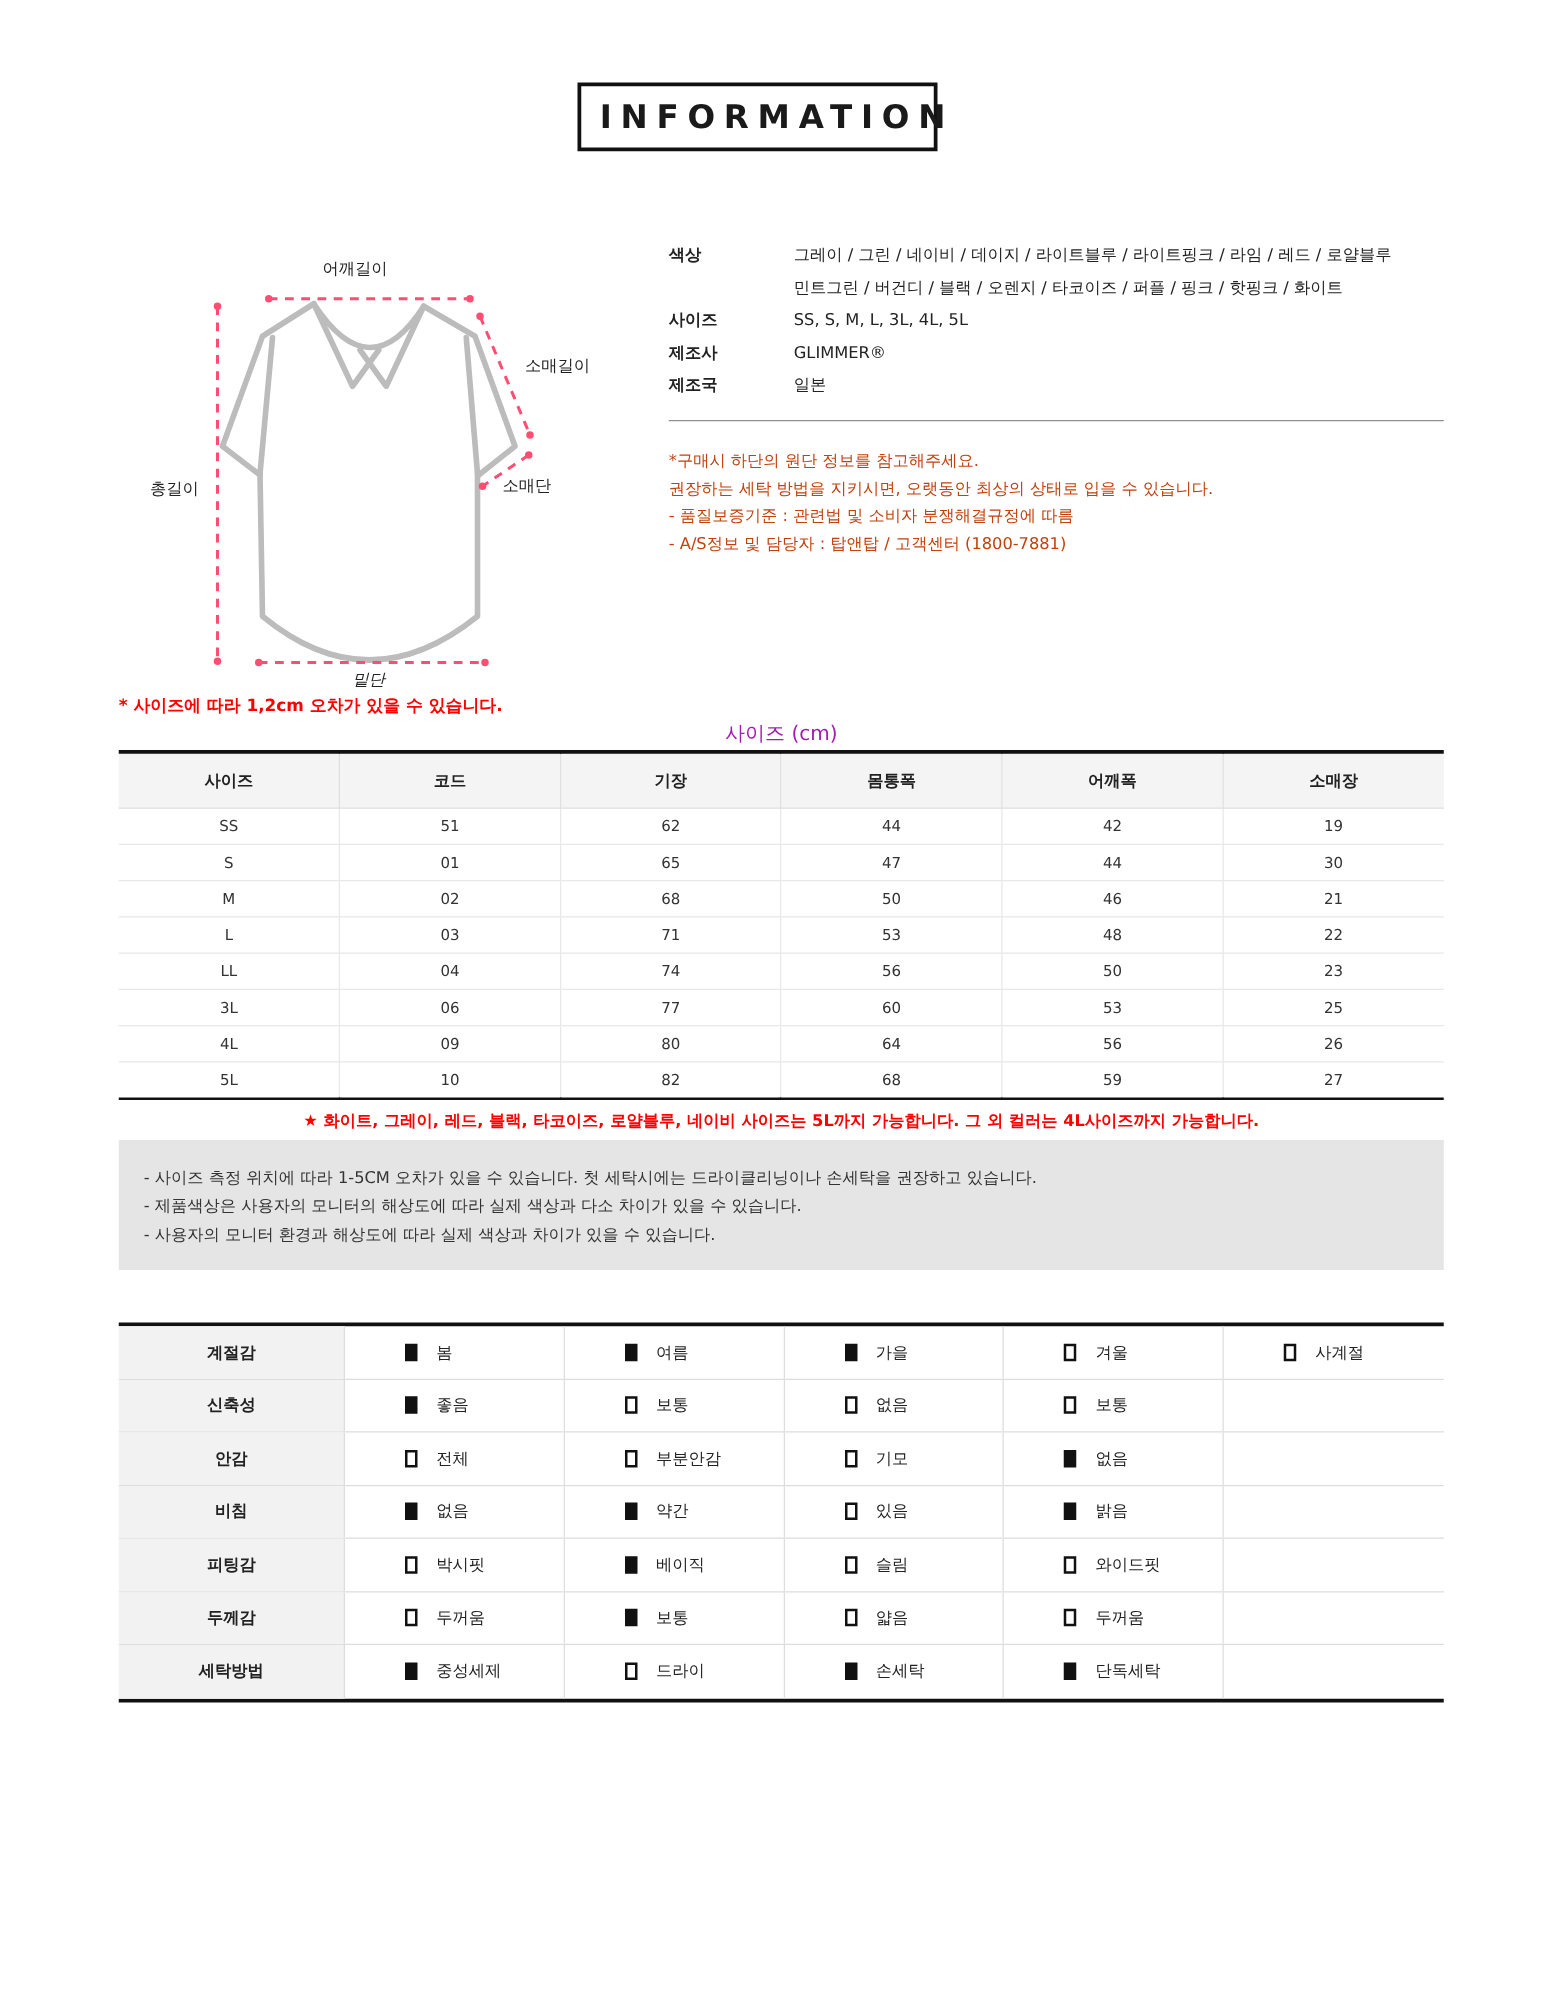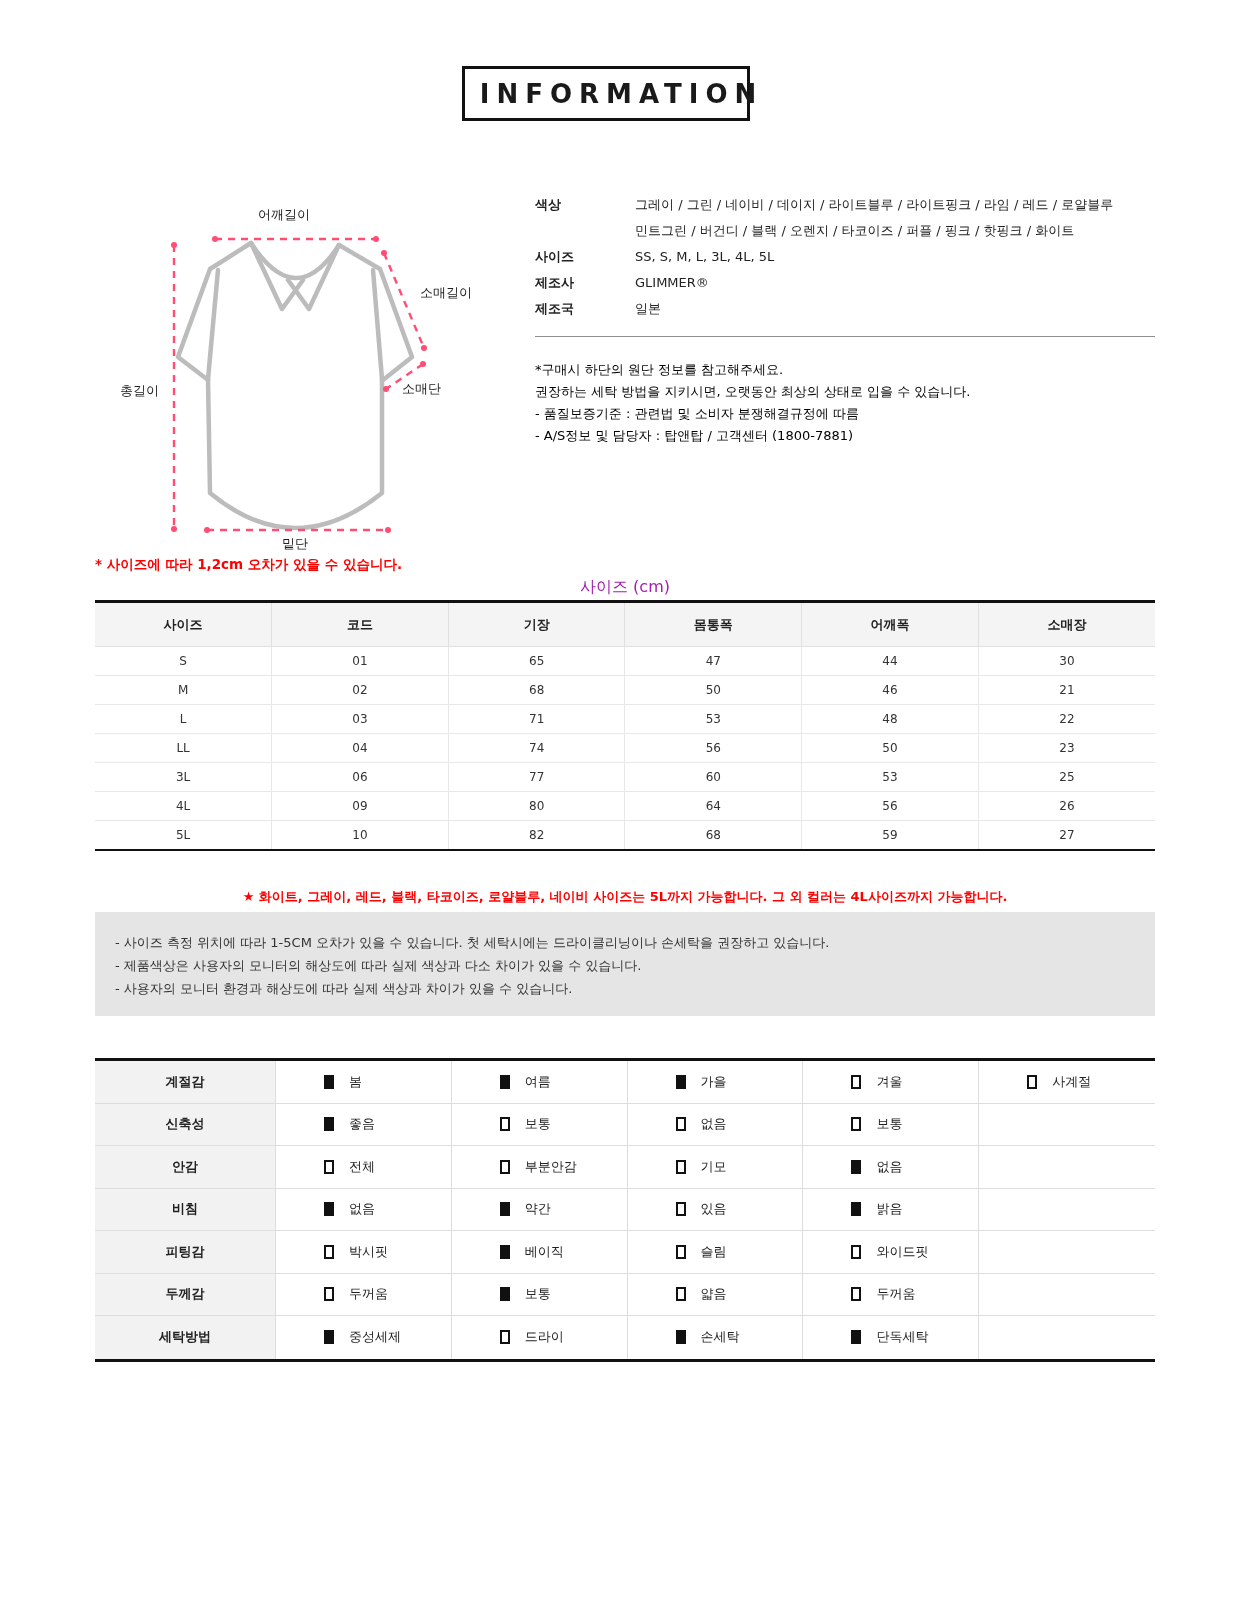--- a/index.html
+++ b/index.html
@@ -13,29 +13,29 @@
   .title-box span { font-size:26px; font-weight:bold; letter-spacing:7px; color:#1a1a1a; padding-left:7px; }
 
   
   .diagram { position:absolute; left:90px; top:180px; width:430px; height:385px; }
   .diagram svg { position:absolute; left:0; top:0; }
   .dlabel { position:absolute; font-size:13px; color:#222; white-space:nowrap; }
   .dl-shoulder { left:168px; top:26px; }
   .dl-sleevelen { left:330px; top:104px; }
   .dl-sleevehem { left:312px; top:200px; }
   .dl-total { left:30px; top:202px; }
-  .dl-hem { left:192px; top:355px; }
+  .dl-hem { left:192px; top:355px;font-style:italic; }
 
   
   .details { position:absolute; left:535px; top:192px; width:620px; }
   .prow { display:flex; font-size:13px; line-height:26px; }
   .plabel { width:100px; font-weight:bold; flex:none; }
   .pvalue { flex:1; color:#222; }
   .divider { border-top:1px solid #8f8f8f; margin-top:14px; width:620px; }
-  .pnotes { margin-top:22px; font-size:13px; line-height:22px; color:#000000; }
+  .pnotes { margin-top:22px; font-size:13px; line-height:22px; color:#c2410c; }
 
   
   .tol-note { position:absolute; left:95px; top:556px; width:1060px; text-align:left;
     color:#ff0000; font-weight:bold; font-size:13.5px; }
   .unit-label { position:absolute; left:95px; top:577px; width:1060px; text-align:center;
     font-size:16px; color:#a21caf; }
   .size-table { position:absolute; left:95px; top:600px; width:1060px; border-collapse:collapse;
     table-layout:fixed; border-top:3px solid #111; border-bottom:2px solid #111; }
   .size-table th { height:45px; background:#f4f4f4; font-weight:bold; font-size:13px;
     border-bottom:1px solid #e0e0e0; border-right:1px solid #e0e0e0; color:#222; }
@@ -158,20 +158,28 @@
         <th>사이즈</th>
         <th>코드</th>
         <th>기장</th>
         <th>몸통폭</th>
         <th>어깨폭</th>
         <th>소매장</th>
       </tr>
     </thead>
     <tbody>
       <tr>
+        <td>SS</td>
+        <td>51</td>
+        <td>62</td>
+        <td>44</td>
+        <td>42</td>
+        <td>19</td>
+      </tr>
+      <tr>
         <td>S</td>
         <td>01</td>
         <td>65</td>
         <td>47</td>
         <td>44</td>
         <td>30</td>
       </tr>
       <tr>
         <td>M</td>
         <td>02</td>

